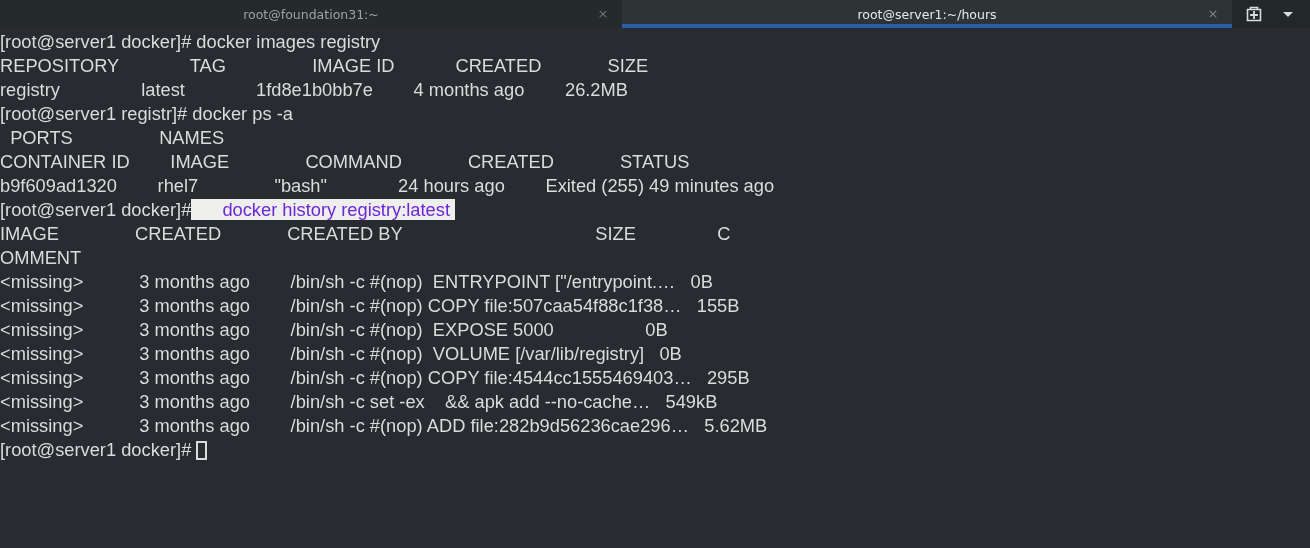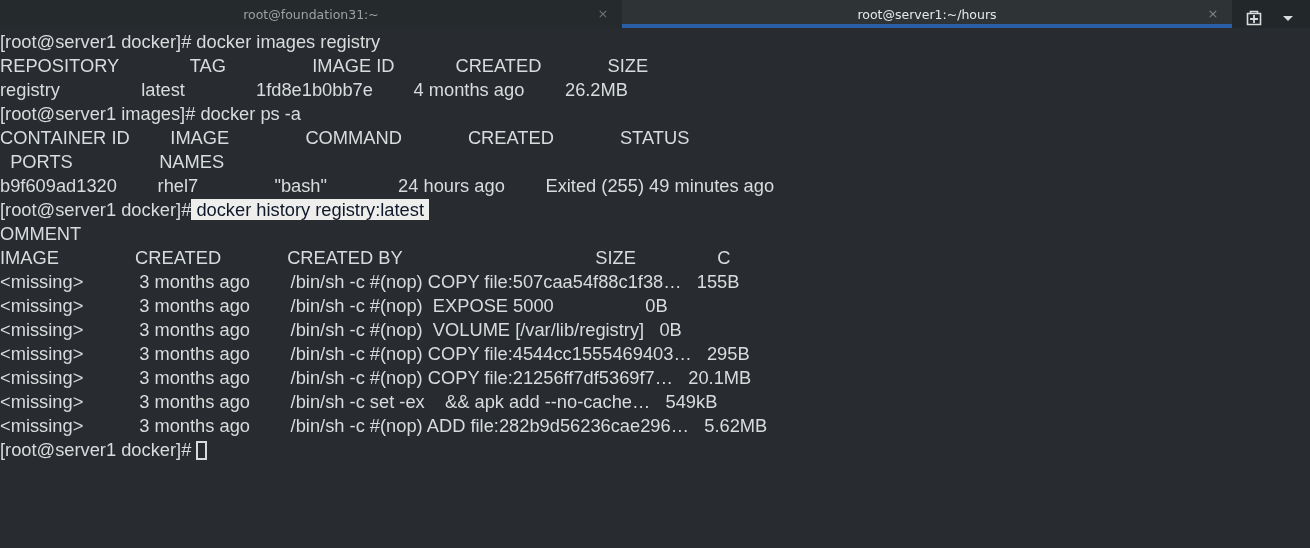--- a/index.html
+++ b/index.html
@@ -15,21 +15,21 @@
   }
 
   
   #tabbar {
     position: absolute;
     left: 0; top: 0;
     width: 1310px;
     height: 28px;
     background: #22282a;
     display: flex;
-    align-items: flex-end;
+    align-items: center;
   }
   .tab {
     position: relative;
     display: flex;
     align-items: center;
     justify-content: center;
     box-sizing: border-box;
     font-family: "DejaVu Sans", sans-serif;
     font-size: 12.5px;
     height: 28px;
@@ -102,21 +102,22 @@
     padding-top: 2px;
     box-sizing: border-box;
   }
   .line {
     height: 24px;
     white-space: pre;
     overflow: hidden;
   }
   .hl {
     background: #eeeeec;
-    color: #0f172a;
+    color: #6d28d9;
+    padding-left: 26px;
   }
   .cursor {
     display: inline-block;
     width: 11px;
     height: 19px;
     vertical-align: -4px;
     box-sizing: border-box;
     border: 2px solid #d8dcdc;
     background: transparent;
   }
@@ -149,31 +150,31 @@
         <path d="M2 5 L7 10 L12 5 Z" fill="#d8dcdc"></path>
       </svg>
     </span>
   </div>
 </div>
 
 <div id="terminal">
   <div class="line">[root@server1 docker]# docker images registry</div>
   <div class="line">REPOSITORY              TAG                 IMAGE ID            CREATED             SIZE</div>
   <div class="line">registry                latest              1fd8e1b0bb7e        4 months ago        26.2MB</div>
-  <div class="line">[root@server1 images]# docker ps -a</div>
+  <div class="line">[root@server1 registr]# docker ps -a</div>
+  <div class="line">  PORTS                 NAMES</div>
   <div class="line">CONTAINER ID        IMAGE               COMMAND             CREATED             STATUS</div>
-  <div class="line">  PORTS                 NAMES</div>
   <div class="line">b9f609ad1320        rhel7               "bash"              24 hours ago        Exited (255) 49 minutes ago</div>
 
   <div class="line"><span>[root@server1 docker]#</span><span class="hl"> docker history registry:latest </span></div>
 
+  <div class="line">IMAGE               CREATED             CREATED BY                                      SIZE                C</div>
   <div class="line">OMMENT</div>
-  <div class="line">IMAGE               CREATED             CREATED BY                                      SIZE                C</div>
+  <div class="line">&lt;missing&gt;           3 months ago        /bin/sh -c #(nop)  ENTRYPOINT ["/entrypoint.…   0B</div>
   <div class="line">&lt;missing&gt;           3 months ago        /bin/sh -c #(nop) COPY file:507caa54f88c1f38…   155B</div>
   <div class="line">&lt;missing&gt;           3 months ago        /bin/sh -c #(nop)  EXPOSE 5000                  0B</div>
   <div class="line">&lt;missing&gt;           3 months ago        /bin/sh -c #(nop)  VOLUME [/var/lib/registry]   0B</div>
   <div class="line">&lt;missing&gt;           3 months ago        /bin/sh -c #(nop) COPY file:4544cc1555469403…   295B</div>
-  <div class="line">&lt;missing&gt;           3 months ago        /bin/sh -c #(nop) COPY file:21256ff7df5369f7…   20.1MB</div>
   <div class="line">&lt;missing&gt;           3 months ago        /bin/sh -c set -ex    &amp;&amp; apk add --no-cache…   549kB</div>
   <div class="line">&lt;missing&gt;           3 months ago        /bin/sh -c #(nop) ADD file:282b9d56236cae296…   5.62MB</div>
 
   <div class="line"><span>[root@server1 docker]# </span><span class="cursor"></span></div>
 </div>
 
 </body></html>

